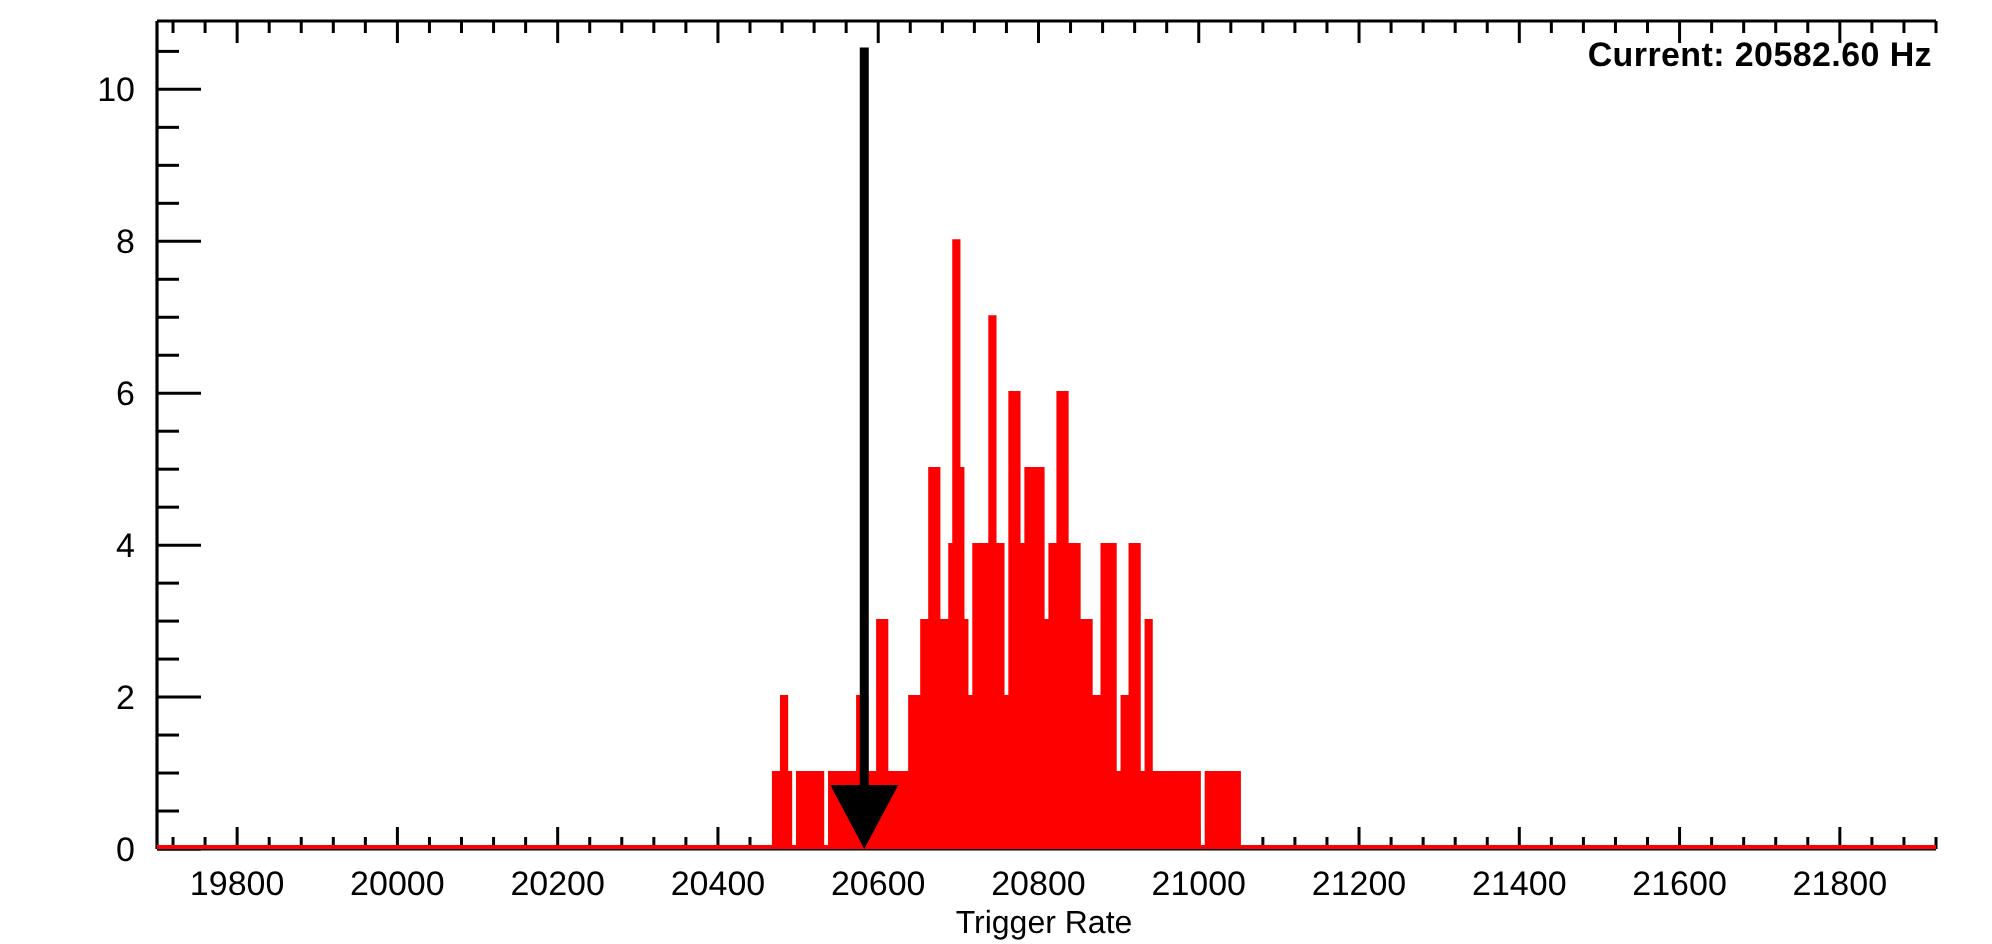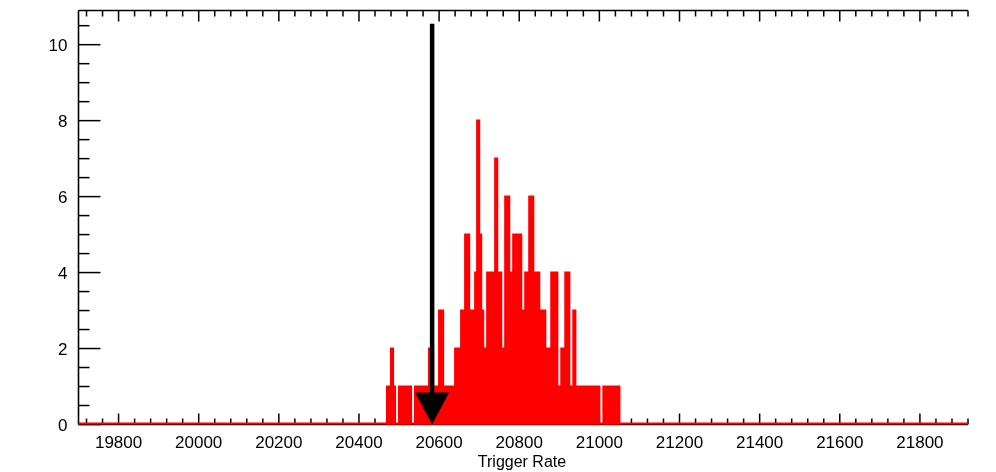--- a/index.html
+++ b/index.html
@@ -185,14 +185,15 @@
         <text x="67.5" y="278.57339449541286" text-anchor="end" font-size="17" font-family="&quot;Liberation Sans&quot;, sans-serif" fill="#000000">4</text>
         <text x="67.5" y="202.61009174311926" text-anchor="end" font-size="17" font-family="&quot;Liberation Sans&quot;, sans-serif" fill="#000000">6</text>
         <text x="67.5" y="126.64678899082571" text-anchor="end" font-size="17" font-family="&quot;Liberation Sans&quot;, sans-serif" fill="#000000">8</text>
         <text x="67.5" y="50.68348623853211" text-anchor="end" font-size="17" font-family="&quot;Liberation Sans&quot;, sans-serif" fill="#000000">10</text>
       </g>
     <g id="axislabel-layer">
         <text x="522" y="466.5" text-anchor="middle" font-size="16" font-family="&quot;Liberation Sans&quot;, sans-serif" fill="#000000">Trigger Rate</text>
       </g>
   </svg>
 
+  <div class="annot" id="current-readout">Current: 20582.60 Hz</div>
 
 </div>
 
 </body></html>

